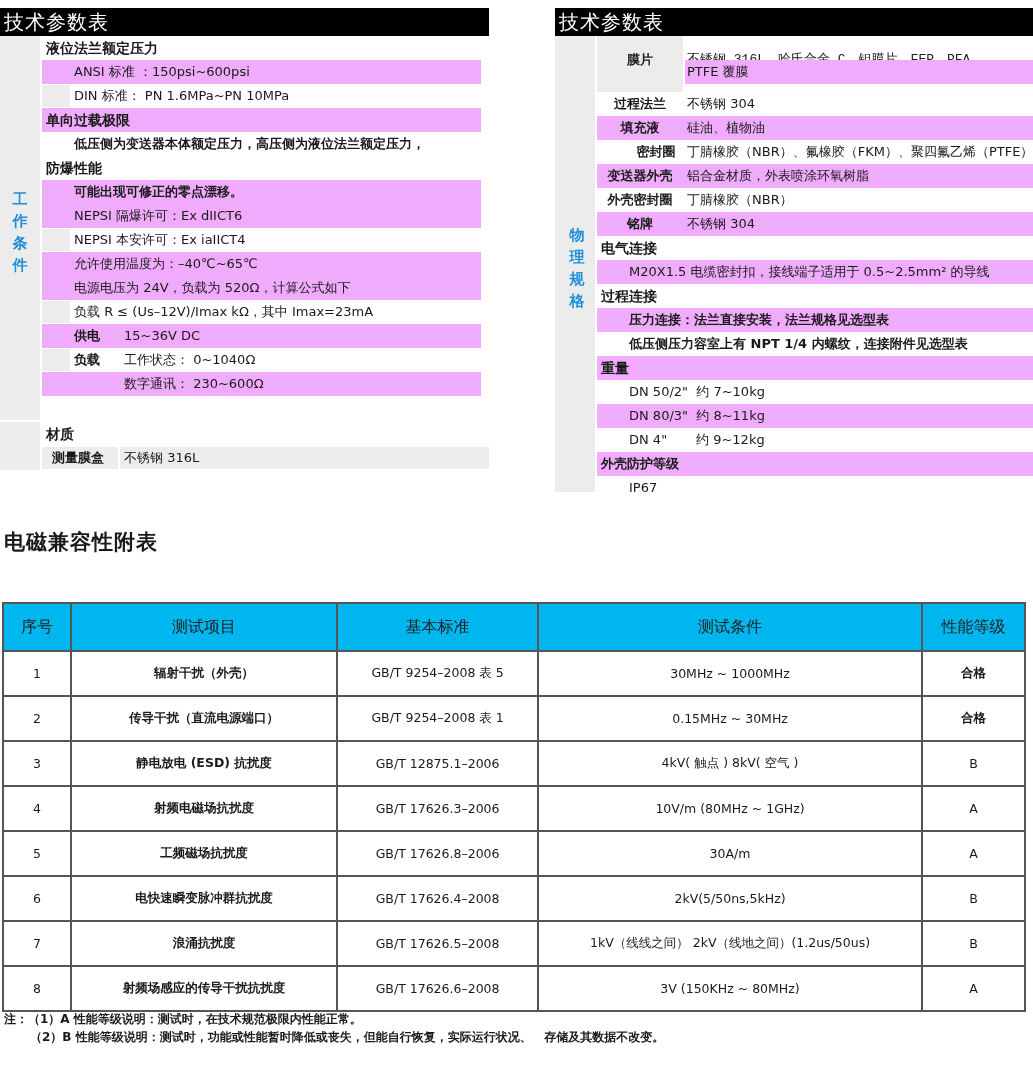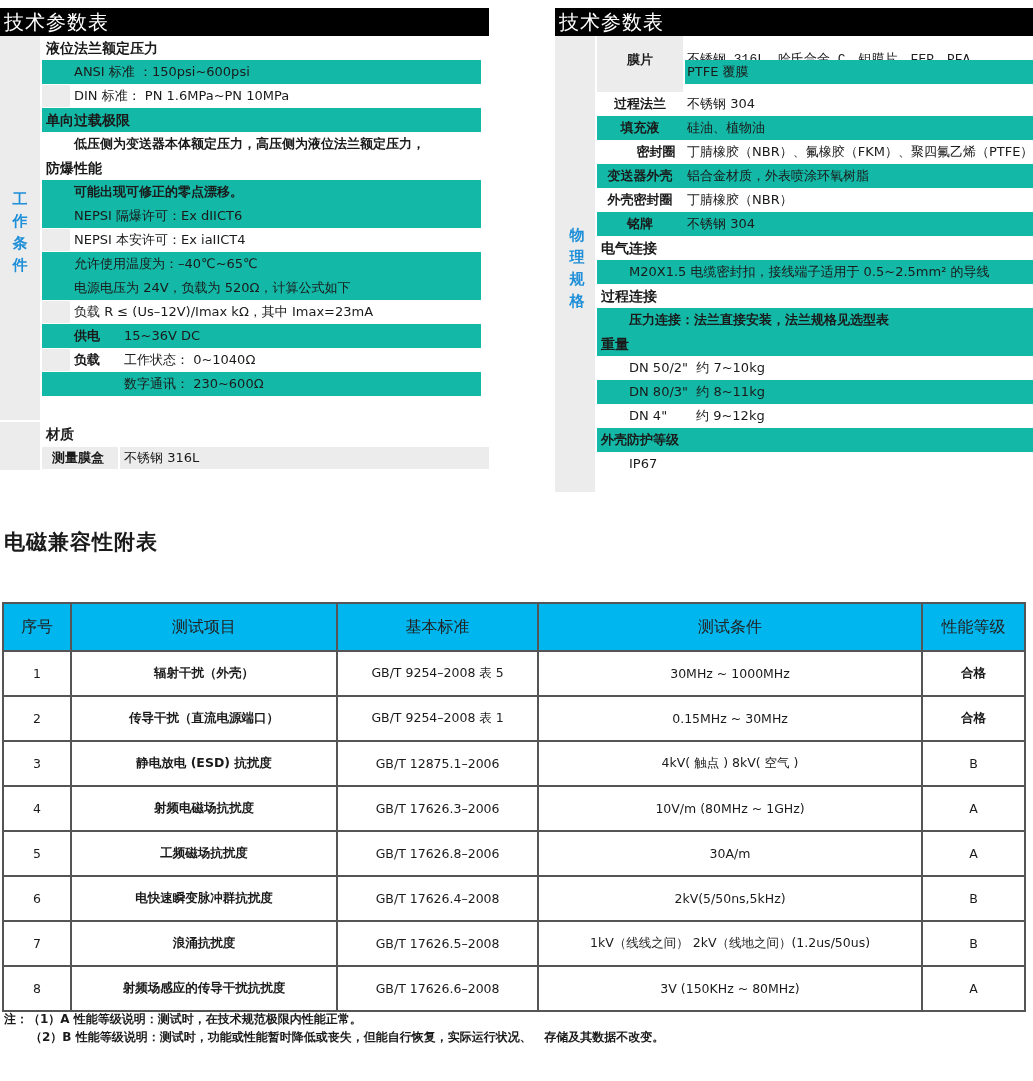--- a/index.html
+++ b/index.html
@@ -5,21 +5,21 @@
   html, body { margin:0; padding:0; background:#ffffff; }
   body { width:1033px; height:1081px; position:relative; overflow:hidden;
          font-family:"DejaVu Sans", "Liberation Sans", sans-serif; color:#1a1a1a; }
   .panel { position:absolute; top:8px; }
   .panel-left { left:0; width:489px; }
   .panel-right { left:555px; width:478px; }
   .panel-title { background:#000; color:#fff; font-size:20px; height:28px; line-height:28px;
                  padding-left:4px; letter-spacing:1px; }
   .rows { position:relative; }
   .row { height:24px; line-height:24px; font-size:13px; position:relative; white-space:nowrap; }
-  .row.gray { background:#14b8a6; }
+  .row.gray { background:#f0abfc; }
   .section-col { position:absolute; top:0; bottom:0; background:#ececec; }
   .section-label { position:absolute; color:#1e8fd8; font-weight:bold; font-size:15px;
                    line-height:22px; width:20px; text-align:center; }
   .head { font-weight:bold; font-size:14px; }
   .indent-box { position:absolute; top:1px; bottom:1px; background:#ececec; }
   .txt { position:absolute; top:0; }
   .bold { font-weight:bold; }
 
   .emc-title { position:absolute; left:4px; top:528px; font-size:21px; font-weight:bold; letter-spacing:1px; }
   table.emc { position:absolute; left:2px; top:602px; width:1024px; border-collapse:collapse; }
@@ -164,20 +164,23 @@
         </div>
       <div class="row gray">
           <span class="txt" style="left:32px;">M20X1.5 电缆密封扣，接线端子适用于 0.5~2.5mm² 的导线</span>
         </div>
       <div class="row head">
           <span class="txt" style="left:4px;">过程连接</span>
         </div>
       <div class="row gray bold">
           <span class="txt" style="left:32px;">压力连接：法兰直接安装，法兰规格见选型表</span>
         </div>
+      <div class="row bold">
+          <span class="txt" style="left:32px;">低压侧压力容室上有 NPT 1/4 内螺纹，连接附件见选型表</span>
+        </div>
       <div class="row head gray">
           <span class="txt" style="left:4px;">重量</span>
         </div>
       <div class="row">
           <span class="txt" style="left:32px;white-space:pre;">DN 50/2"  约 7~10kg</span>
         </div>
       <div class="row gray">
           <span class="txt" style="left:32px;white-space:pre;">DN 80/3"  约 8~11kg</span>
         </div>
       <div class="row">

